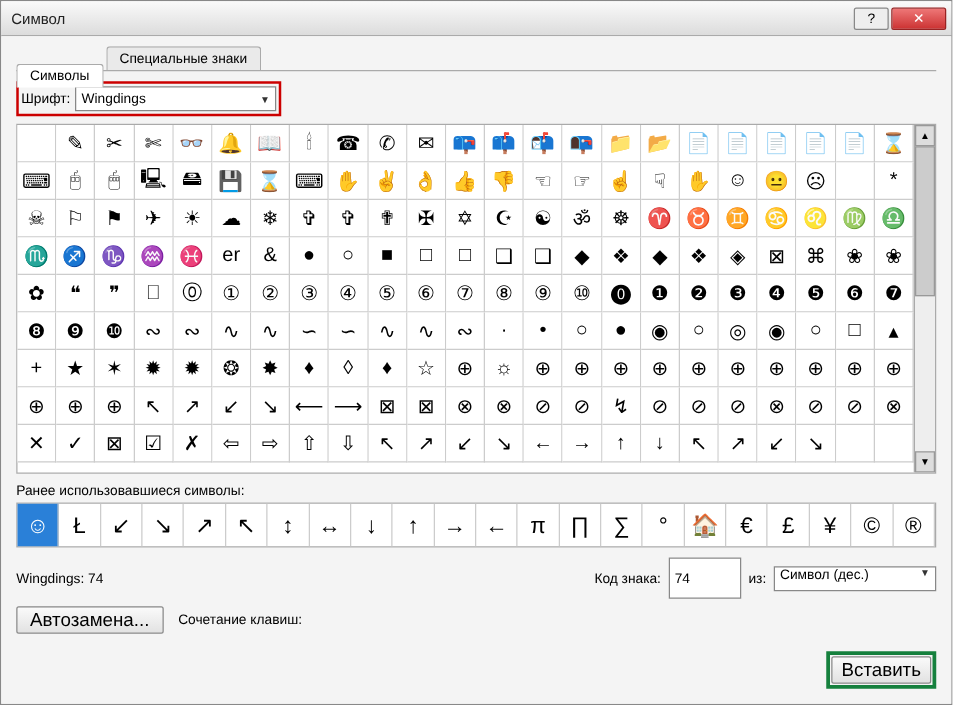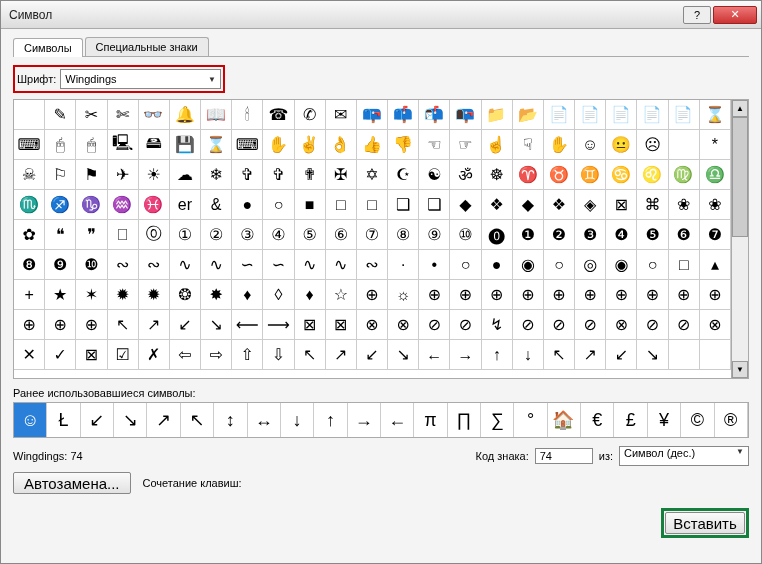--- a/index.html
+++ b/index.html
@@ -6,39 +6,39 @@
   body { font-family: "Segoe UI", Tahoma, sans-serif; font-size: 11px; background: #e8e8e8; width: 762px; height: 564px; overflow: hidden; }
   .window { width: 762px; height: 564px; background: #fff; border: 1px solid #888; display: flex; flex-direction: column; }
   .titlebar { height: 28px; background: linear-gradient(#fafafa,#dcdcdc); border-bottom: 1px solid #aaa; display: flex; align-items: center; padding: 0 4px 0 8px; }
   .titlebar .title { flex: 1; font-size: 12px; color: #222; }
   .titlebar .btns { display: flex; gap: 2px; }
   .tbtn { width: 28px; height: 18px; border: 1px solid #888; border-radius: 2px; display: flex; align-items: center; justify-content: center; font-size: 11px; background: #eee; }
   .tbtn.close { background: linear-gradient(#e77,#c33); color: #fff; width: 44px; border-color: #922; }
   .body { flex: 1; padding: 8px 12px 10px 12px; display: flex; flex-direction: column; background: #f4f4f4; }
   .tabs { display: flex; border-bottom: 1px solid #aaa; }
   .tab { padding: 3px 10px; border: 1px solid #aaa; border-bottom: none; background: #eaeaea; margin-right: 2px; border-radius: 3px 3px 0 0; font-size: 11px; }
-  .tab.active { background: #fff; position: relative; top: 1px; }
+  .tab.active { background: #fff; position: relative; top: 14px; }
   .fontrow { display: flex; align-items: center; margin-top: 8px; border: 2px solid #c00; padding: 2px; width: 212px; }
   .fontrow label { margin-right: 4px; }
   .fontselect { flex: 1; height: 20px; border: 1px solid #888; background: #fff; padding: 0 4px; display: flex; align-items: center; justify-content: space-between; }
   .caret { font-size: 8px; color: #333; }
   .gridwrap { margin-top: 6px; border: 1px solid #aaa; background: #fff; height: 280px; display: flex; }
   .grid { flex: 1; display: grid; grid-template-columns: repeat(23,1fr); grid-auto-rows: 30px; border-collapse: collapse; }
   .cell { border-right: 1px solid #ccc; border-bottom: 1px solid #ccc; display: flex; align-items: center; justify-content: center; font-size: 16px; color: #000; background: #fff; }
   .scrollbar { width: 17px; background: #eee; border-left: 1px solid #aaa; display: flex; flex-direction: column; }
   .sbbtn { height: 17px; border: 1px solid #999; background: #ddd; display: flex; align-items: center; justify-content: center; font-size: 8px; }
   .sbtrack { flex: 1; position: relative; }
   .sbthumb { position: absolute; top: 0; left: 0; right: 0; height: 120px; background: #ccc; border: 1px solid #999; }
   .recentlbl { margin-top: 8px; font-size: 11px; }
   .recentgrid { margin-top: 3px; display: flex; border: 1px solid #aaa; background: #fff; height: 36px; }
   .rcell { width: 36px; border-right: 1px solid #ccc; display: flex; align-items: center; justify-content: center; font-size: 18px; }
   .rcell.sel { background: #2a80d8; color: #fff; }
   .inforow { display: flex; align-items: center; margin-top: 8px; gap: 6px; font-size: 11px; }
   .inforow .spacer { flex: 1; }
-  .txtin { height: 16px; border: 1px solid #888; background: #fff; padding: 0 4px; display: flex; align-items: center; }
+  .txtin { height: 33px; border: 1px solid #888; background: #fff; padding: 0 4px; display: flex; align-items: center; }
   .w60 { width: 58px; }
   .selbox { height: 20px; border: 1px solid #888; background: #fff; padding: 0 4px; display: flex; align-items: flex-start; justify-content: space-between; width: 130px; }
   .btnrow1 { display: flex; align-items: center; margin-top: 6px; gap: 6px; }
   .btn { height: 22px; padding: 0 10px; border: 1px solid #888; background: linear-gradient(#fafafa,#e2e2e2); border-radius: 2px; font-size: 15px; display: inline-flex; align-items: center; justify-content: center; }
   .btnrow2 { display: flex; justify-content: flex-end; gap: 8px; margin-top: 14px; }
   .highlight { border: 3px solid #15803d; padding: 1px; }
 </style>
 </head>
 <body>
 

